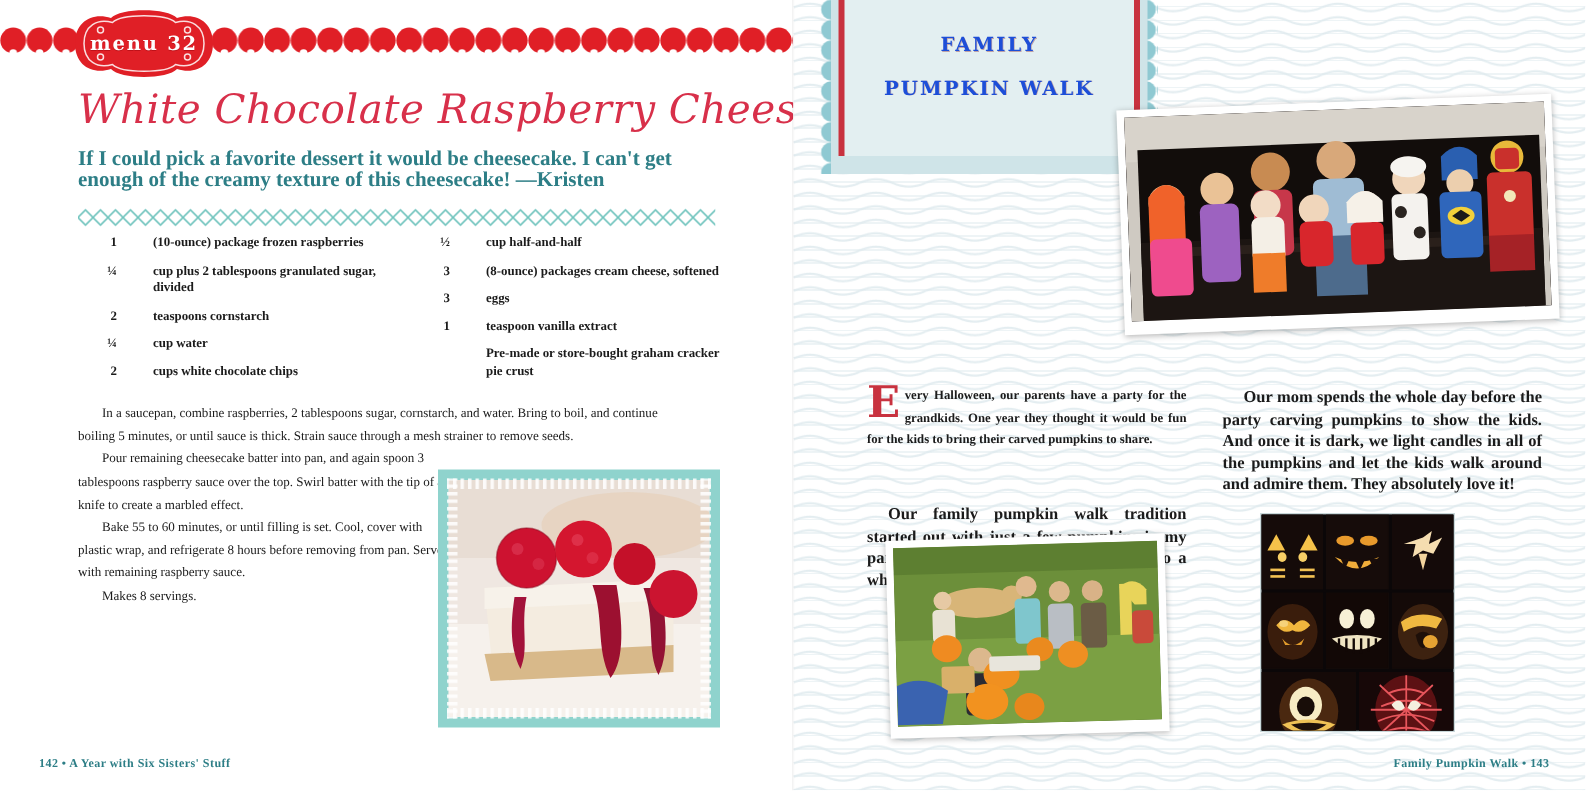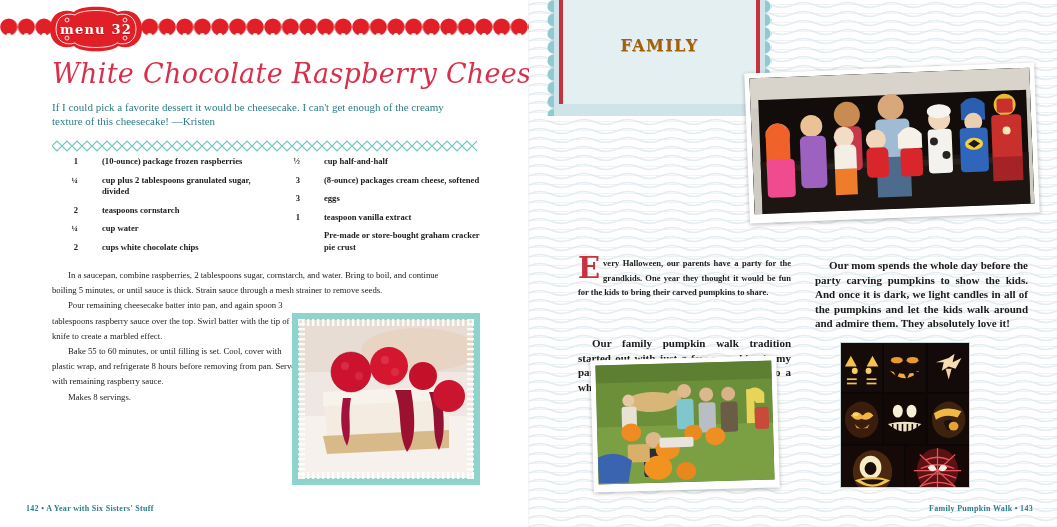--- a/index.html
+++ b/index.html
@@ -52,22 +52,22 @@
     font-weight: normal;
     letter-spacing: .3px;
     white-space: nowrap;
   }
 
   .recipe-blurb {
     position: absolute; top: 100px; left: 52px;
     width: 420px;
     color: #2d7e86;
     font-family: "Liberation Serif", serif;
-    font-weight: normal;
-    font-size: 11px;
+    font-weight: bold;
+    font-size: 14px;
     line-height: 14px;
   }
 
   .zig-divider {
     position: absolute; left: 52px; width: 425px; height: 12px;
   }
   .zig-divider.top { top: 138px; }
 
   .ingredients {
     position: absolute; top: 156px; left: 62px;
@@ -153,24 +153,24 @@
     position: absolute; top: 0; left: 12px;
     width: 201px; height: 118px;
     background: #e3eff1;
     border-left: 4px solid #c8323f;
     border-right: 4px solid #c8323f;
     display: flex; flex-direction: column;
     align-items: center; justify-content: center;
     gap: 14px;
   }
   .title-card .tl {
-    color: #a16207;
+    color: #1d4ed8;
     font-family: "DejaVu Serif", serif;
     font-weight: bold;
-    font-size: 16px;
+    font-size: 13px;
     letter-spacing: 1.4px;
     text-shadow: .5px .5px 0 rgba(120,20,28,.35);
   }
 
   .photo-family {
     position: absolute; left: 747px; top: 68px;
     width: 290px; height: 150px;
     background: #ffffff;
     padding: 5px 5px 9px 5px;
     transform: rotate(-2.2deg);
@@ -418,20 +418,21 @@
           <pattern id="sc-l" x="0" y="0" width="14" height="13.6" patternUnits="userSpaceOnUse">
             <circle cx="7" cy="6.8" r="6.6" fill="#8fc9d2"></circle>
           </pattern>
         </defs>
         <rect x="0" y="0" width="14" height="130" fill="url(#sc-l)"></rect>
         <rect x="211" y="0" width="14" height="130" fill="url(#sc-l)"></rect>
         <rect x="7" y="0" width="211" height="130" fill="#cfe4e8"></rect>
       </svg>
       <div class="card-face">
         <div class="tl">FAMILY</div>
+        <div class="tl">PUMPKIN WALK</div>
       </div>
     </div>
 
     <div class="page-footer-right">Family Pumpkin Walk • 143</div>
   </div>
 
   <div class="photo-family">
     <div class="inner">
       <svg viewBox="0 0 280 136" width="100%" height="100%" preserveAspectRatio="xMidYMid slice">
         <rect x="0" y="0" width="280" height="136" fill="#cfcac2"></rect>

